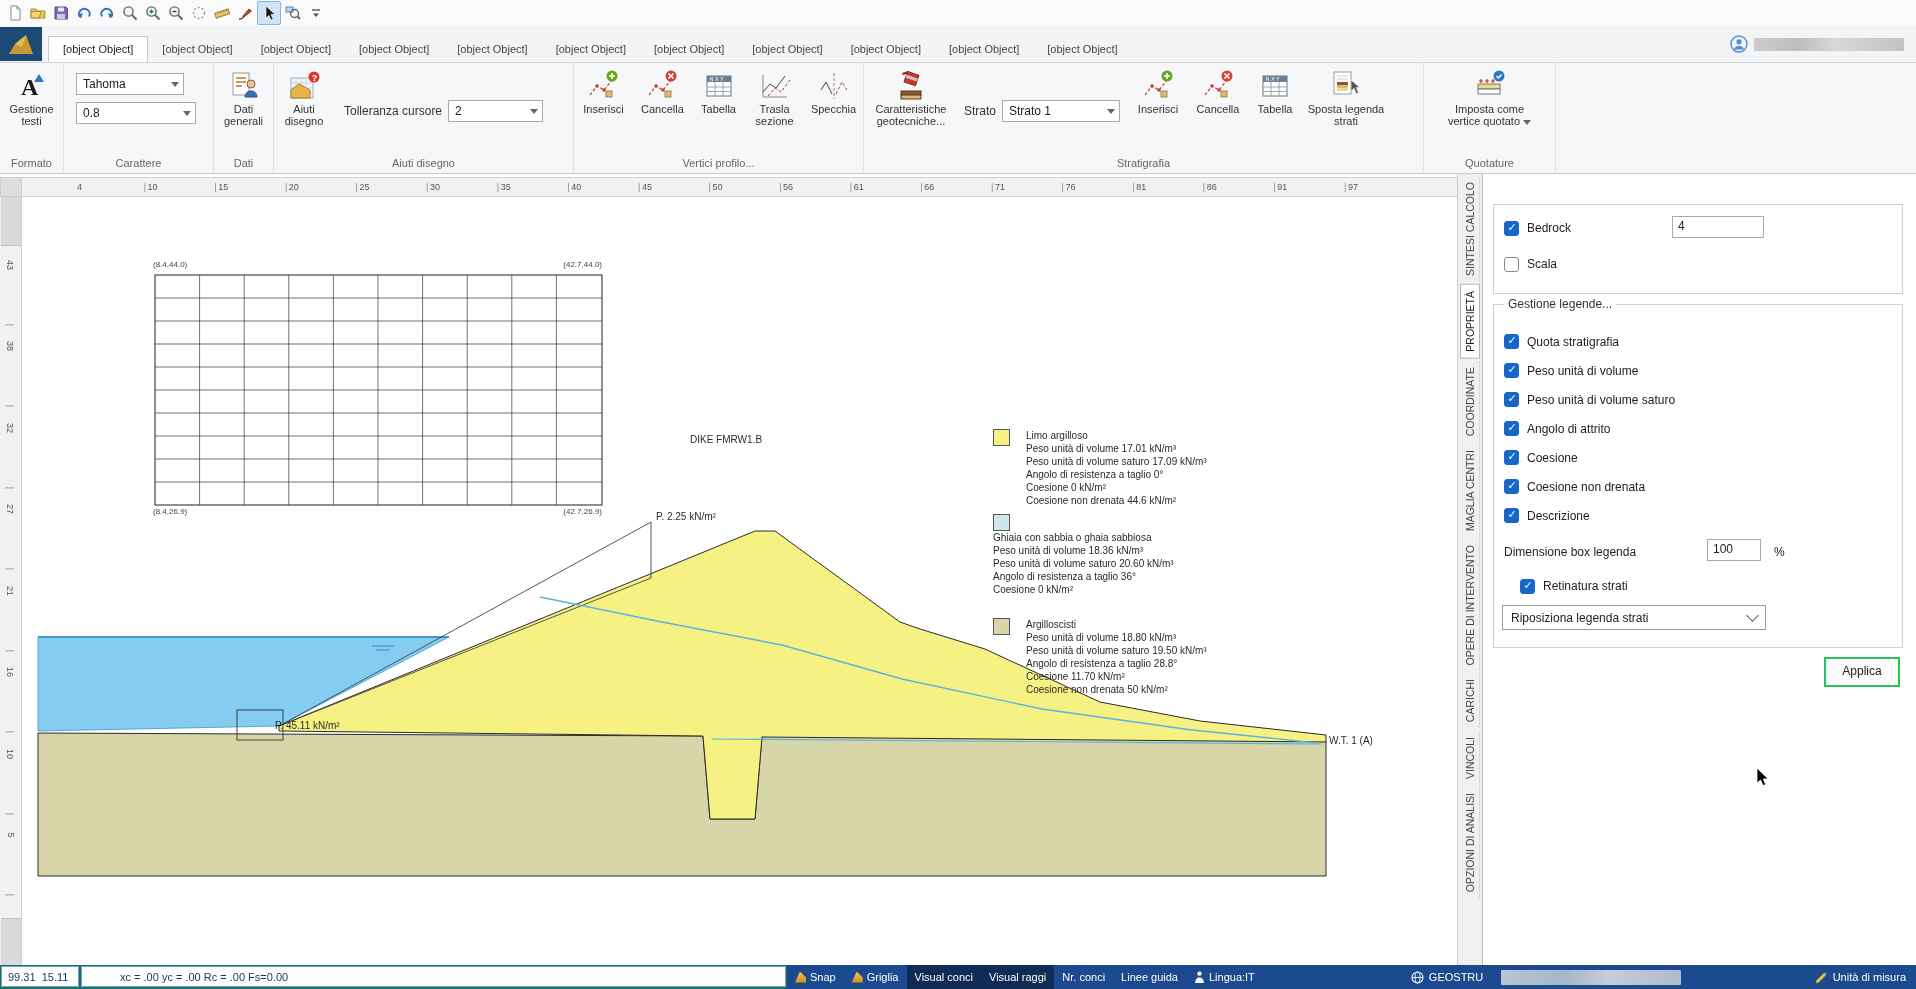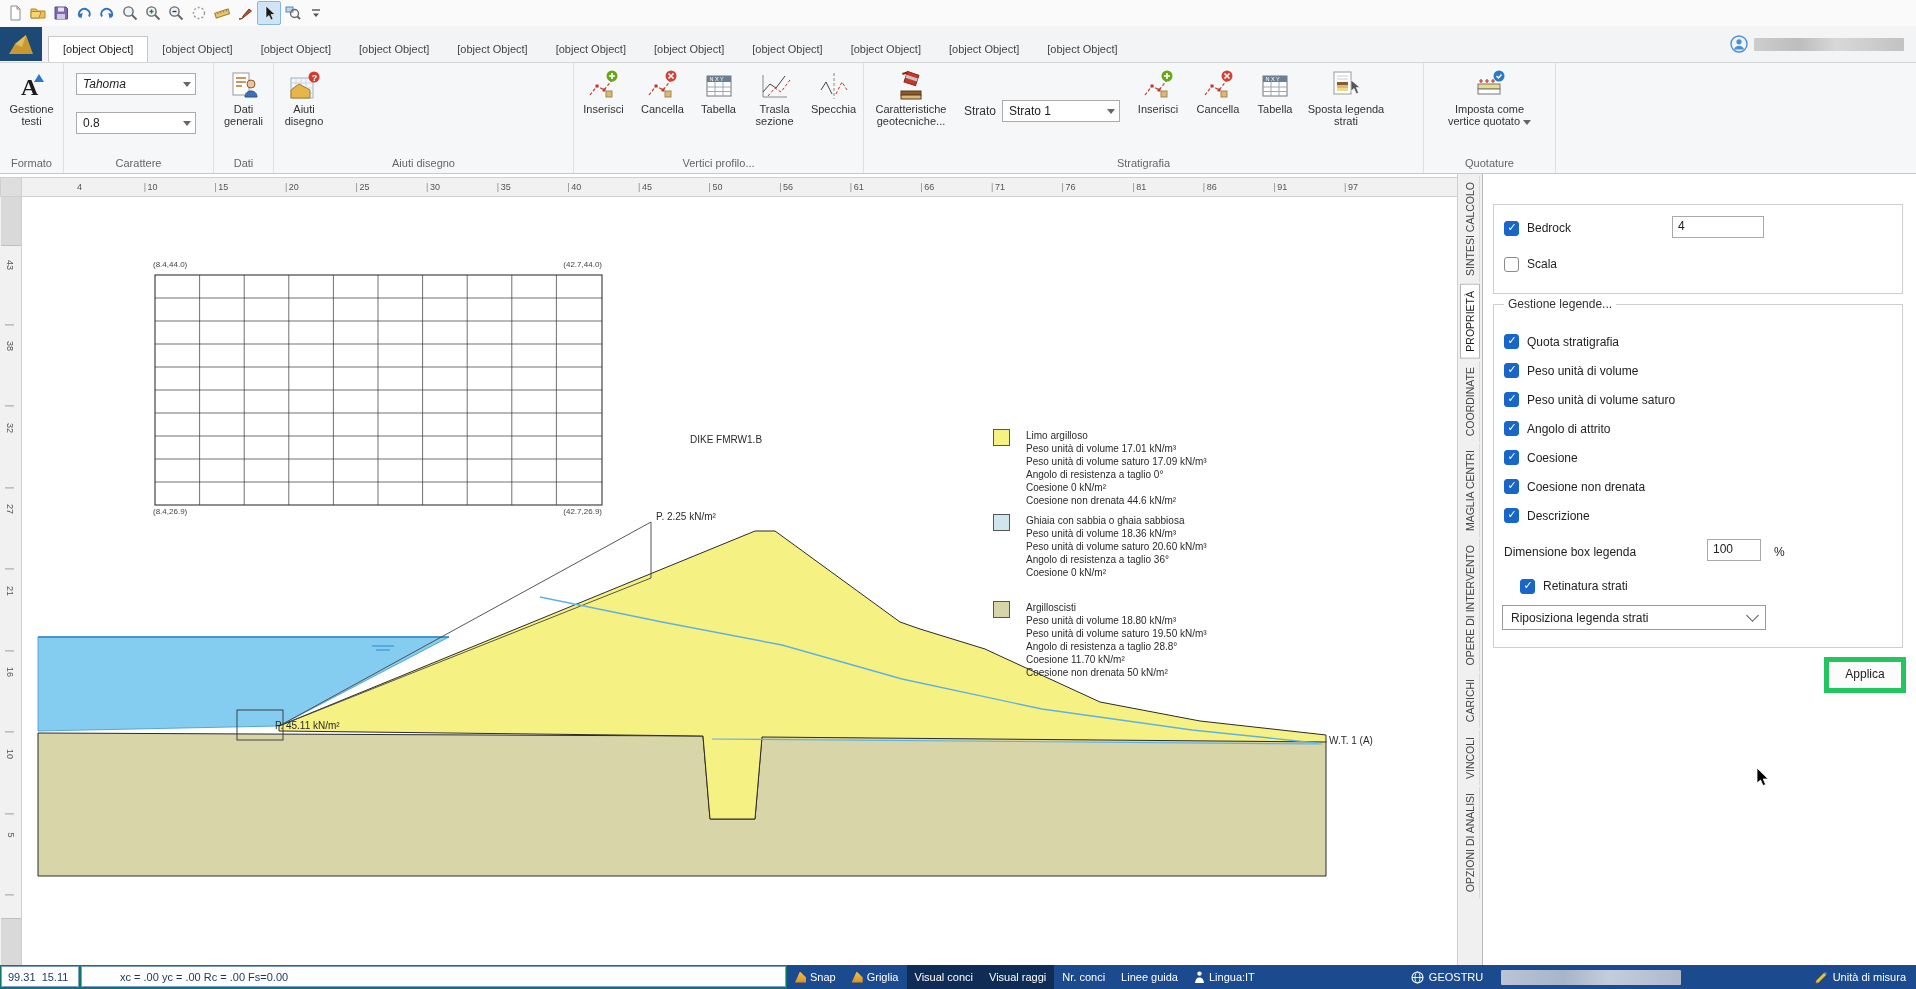--- a/index.html
+++ b/index.html
@@ -37,41 +37,41 @@
   .vr-capb{width:20px;height:46px;background:#d9d9d9;border-top:1px solid #bfbfbf;margin-top:auto;}
   .vr-list{display:flex;flex-direction:column;justify-content:space-between;height:640px;padding-top:14px;}
   .vr-item{height:70px;display:flex;flex-direction:column;justify-content:space-between;align-items:center;font-size:9px;color:#555;}
   .vr-num{display:inline-block;transform:rotate(90deg);}
   .vr-tick{display:inline-block;transform:rotate(90deg);color:#888;}
   .canvas{position:absolute;left:22px;top:197px;width:1435px;height:768px;background:#fff;overflow:hidden;}
   .anno{position:absolute;font-size:10px;color:#2a2a2a;white-space:nowrap;}
   .anno.small{font-size:8px;color:#444;}
   .legend{position:absolute;left:971px;top:232px;width:300px;}
   .leg-entry{display:flex;margin-bottom:7px;}
-  .leg-entry.gap{margin-bottom:22px;}
+  .leg-entry.gap{margin-bottom:22px;flex-direction:column;}
   .leg-sw{width:15px;height:15px;border:1px solid #555;margin-right:16px;flex:none;}
   .leg-sw1{background:#f6f183;} .leg-sw2{background:#cfe6ef;} .leg-sw3{background:#d8d5a9;}
   .leg-line{font-size:10px;line-height:13px;color:#2a2a2a;white-space:nowrap;}
   
   .sidetabs{position:absolute;left:1457px;top:174px;width:25px;height:791px;background:#f0f0f0;border-left:1px solid #cfcfcf;box-sizing:border-box;display:flex;flex-direction:column;align-items:center;padding-top:2px;}
   .vtab{writing-mode:vertical-rl;transform:rotate(180deg);font-size:10.5px;color:#444;padding:6px 3px;margin-bottom:2px;border-left:1px solid #dadada;cursor:default;white-space:nowrap;}
   .vtab.active{background:#fff;border:1px solid #b5b5b5;color:#1a1a1a;}
   
   .panel{position:absolute;left:1482px;top:174px;width:434px;height:791px;background:#fff;border-left:1px solid #b9b9b9;box-sizing:border-box;font-size:12px;}
   .pgroup{position:absolute;border:1px solid #cfcfcf;}
   .pgroup .gleg{position:absolute;top:-8px;left:10px;background:#fff;padding:0 4px;font-size:12px;color:#333;}
   .cbrow{display:flex;align-items:center;position:absolute;left:20px;height:18px;}
   .cb{width:15px;height:15px;border:1px solid #8a8a8a;border-radius:3px;background:#fff;display:inline-block;box-sizing:border-box;position:relative;flex:none;}
   .cb.checked{background:#1866c8;border-color:#1866c8;}
   .cb.checked::after{content:"✓";color:#fff;font-size:11px;position:absolute;left:2.5px;top:-1px;}
   .cblabel{margin-left:8px;color:#222;}
   .pinput{position:absolute;border:1px solid #a9a9a9;background:#fff;font-size:12px;padding:2px 5px;box-sizing:border-box;font-family:"Liberation Sans",sans-serif;}
   .pselect{position:absolute;border:1px solid #9a9a9a;background:#fff;display:flex;align-items:center;justify-content:space-between;padding:0 8px;box-sizing:border-box;}
   .chev{width:8px;height:8px;border-right:1.5px solid #555;border-bottom:1.5px solid #555;transform:rotate(45deg);margin-top:-4px;}
-  .applica{position:absolute;border:5px solid #22c55e;background:#fcfcfc;font-size:12px;text-align:center;line-height:24px;}
+  .applica{position:absolute;border:2px solid #22c55e;background:#fcfcfc;font-size:12px;text-align:center;line-height:24px;}
   
   .statusbar{position:absolute;left:0;top:965px;width:1916px;height:24px;background:#0f766e;font-size:11px;padding-left:12px;}
   .sb-box{position:absolute;top:1px;height:21px;background:#fff;border:1px solid #7d9bc4;box-sizing:border-box;color:#17365f;display:flex;align-items:center;padding:0 6px;}
   .sb-coords{white-space:pre;}
   .sb-blue{position:absolute;left:787px;top:0;width:1129px;height:24px;background:#1b4a8f;display:flex;align-items:center;color:#fff;}
   .sb-it{display:flex;align-items:center;height:24px;padding:0 8px;white-space:nowrap;cursor:default;}
   .sb-it.pressed{background:#0e2c55;}
   .sb-it.has-icon::before{content:"";width:11px;height:11px;margin-right:4px;background:linear-gradient(#f2c14e,#d98f1f);clip-path:polygon(0 100%,45% 0,100% 55%,100% 100%);}
   .sb-brand{display:flex;align-items:center;margin-left:148px;white-space:nowrap;}
   .sb-blur{width:180px;height:15px;margin-left:18px;border-radius:1px;background:linear-gradient(90deg,#b9c4d6,#a8b4c8 35%,#c3cddc 60%,#aeb9cc);}
@@ -220,21 +220,21 @@
               </svg>
             </span>
           <span class="rlbl">Gestione testi</span>
         </div>
       </div>
       <div class="g-label">Formato</div>
     </div>
 
     <div class="rgroup" style="width:150px;">
       <div class="g-body" style="flex-direction:column;align-items:flex-start;padding:10px 0 0 12px;">
-        <div class="combo" style="width:120px;margin-bottom:17px;font-style:italic;">
+        <div class="combo" style="width:108px;margin-bottom:7px;">
           <span>Tahoma</span>
             <span class="carr"></span>
         </div>
         <div class="combo" style="width:120px;">
           <span>0.8</span>
             <span class="carr"></span>
         </div>
       </div>
       <div class="g-label">Carattere</div>
     </div>
@@ -262,20 +262,27 @@
           <span class="ric">
               <svg width="32" height="34" viewBox="0 0 32 32">
                 <rect x="3" y="8" width="22" height="20" fill="#f3f6fa" stroke="#9ab0c8"></rect>
                 <path d="M3 13h22M3 18h22M3 23h22M8 8v20M13 8v20M18 8v20" stroke="#c9d6e4"></path>
                 <path d="M3 28v-8l8-6 11 6v8z" fill="#e8b54a" stroke="#a87d22"></path>
                 <circle cx="26" cy="7" r="5.5" fill="#d63a2f"></circle>
                 <text x="23.8" y="10.5" font-size="9" fill="#fff" font-weight="bold">?</text>
               </svg>
             </span>
           <span class="rlbl">Aiuti disegno</span>
+        </div>
+        <div style="display:flex;align-items:center;height:86px;margin-left:10px;">
+          <span class="inlinelabel">Tolleranza cursore</span>
+          <div class="combo" style="width:95px;margin-left:6px;">
+            <span>2</span>
+              <span class="carr"></span>
+          </div>
         </div>
       </div>
       <div class="g-label">Aiuti disegno</div>
     </div>
 
     <div class="rgroup" style="width:290px;">
       <div class="g-body" style="justify-content:center;">
         <div class="rbtn">
           <span class="ric">
               <svg width="32" height="34" viewBox="0 0 32 32">

